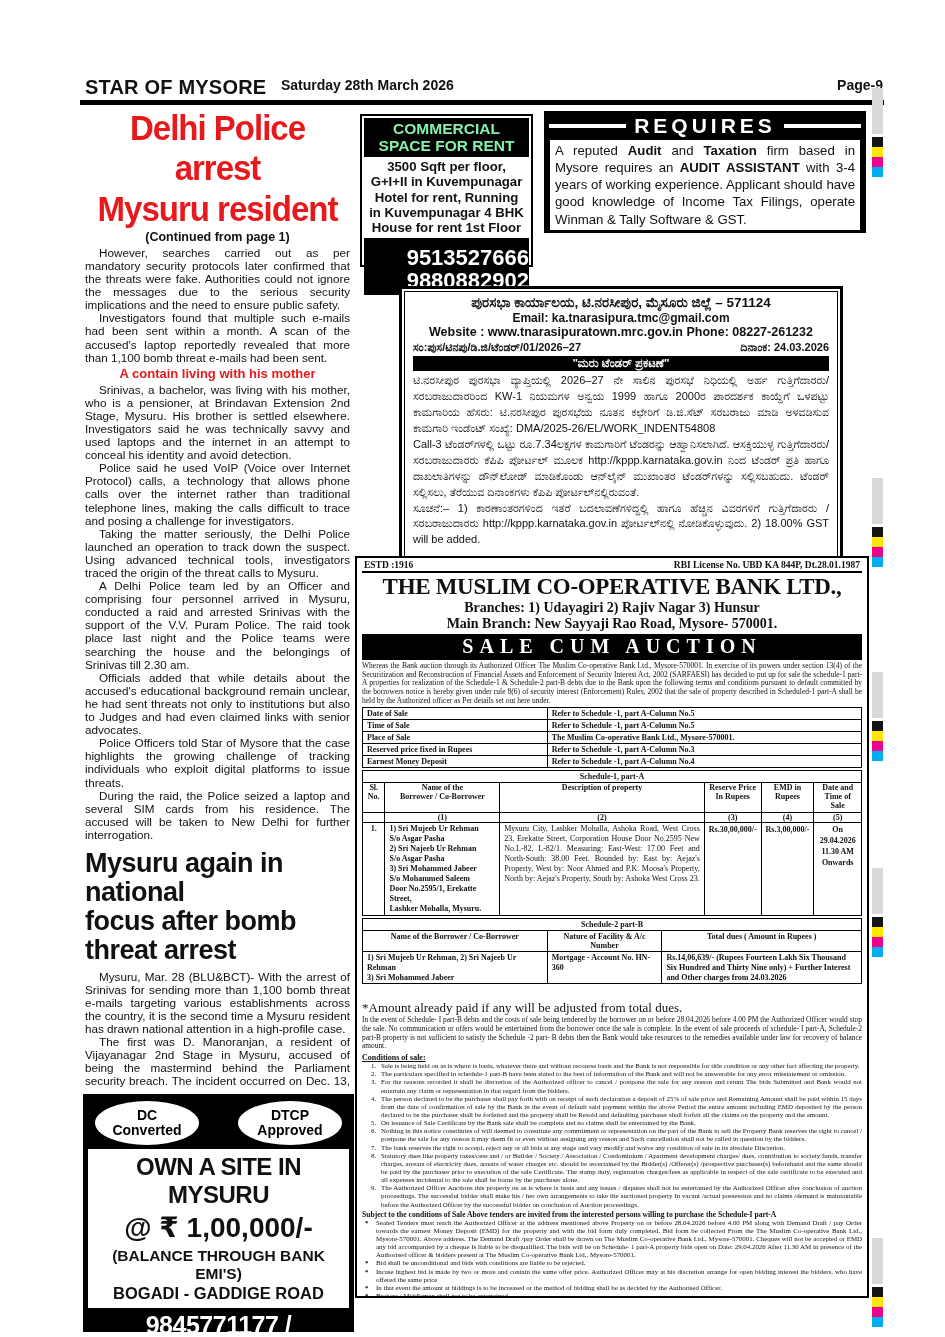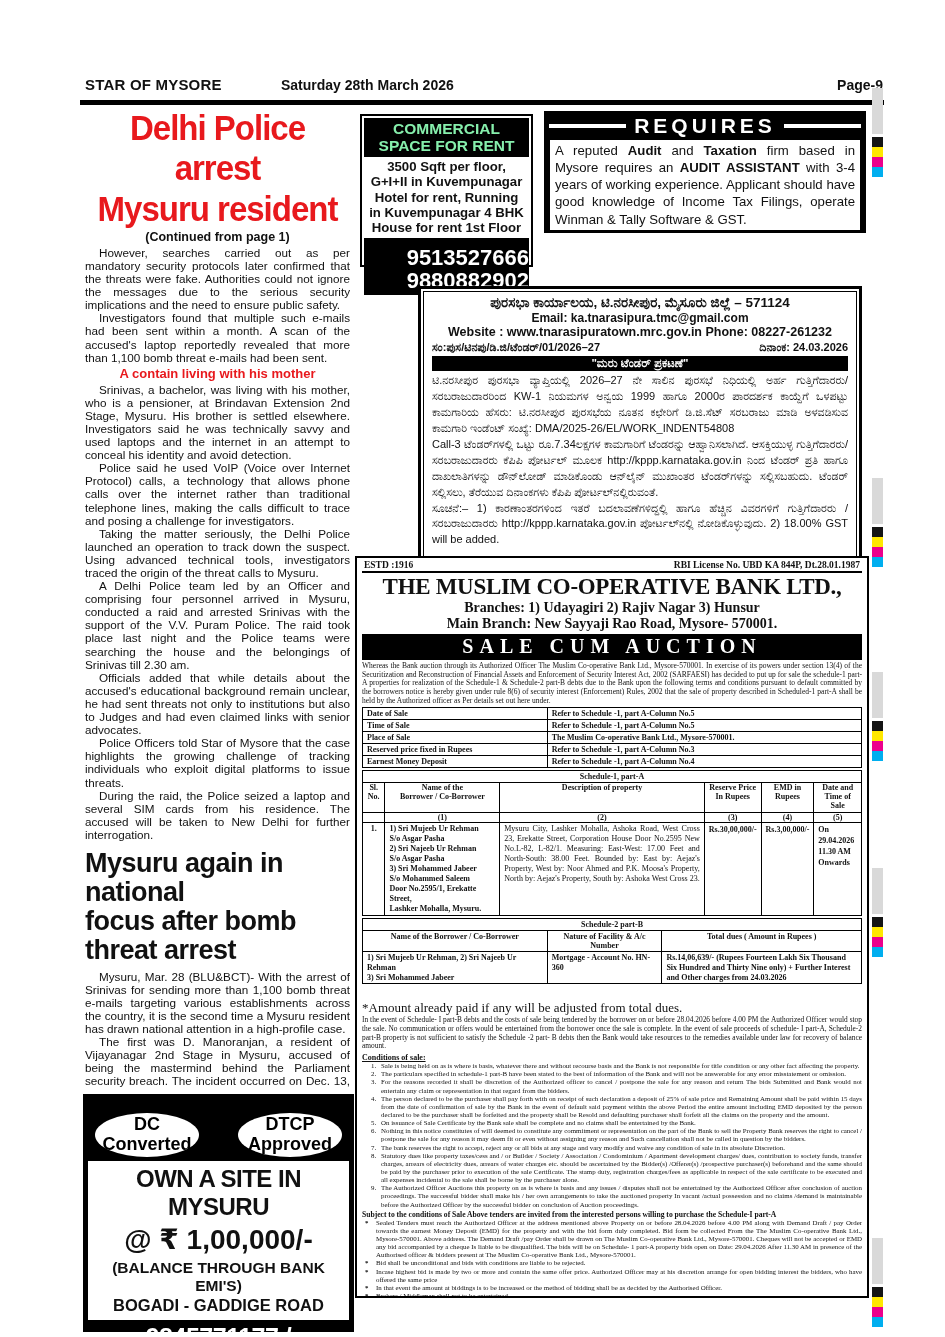--- a/index.html
+++ b/index.html
@@ -2,41 +2,41 @@
 <html><head>
 <meta charset="utf-8">
 <style>
   * { margin:0; padding:0; box-sizing:border-box; }
   html,body { background:#e9e9e9; }
   .page {
     position:relative; width:945px; height:1337px; margin:0 auto;
     background:#ffffff; overflow:hidden;
     font-family:"Liberation Sans","DejaVu Sans",sans-serif; color:#111;
   }
-  .pre { white-space:pre-line;margin-top:12px; }
+  .pre { white-space:pre-line; }
 
   
   .masthead { position:absolute; left:85px; top:76px; width:798px; height:20px; }
-  .masthead .paper  { position:absolute; left:0; top:0; font-size:15px; font-weight:bold; letter-spacing:.2px; }
+  .masthead .paper  { position:absolute; left:0; top:0; font-size:20px; font-weight:bold; letter-spacing:.2px; }
   .masthead .mdate  { position:absolute; left:196px; top:1px; font-size:14px; font-weight:bold; }
   .masthead .mpage  { position:absolute; right:0; top:1px; font-size:14px; font-weight:bold; }
   .masthead-rule { position:absolute; left:80px; top:100px; width:804px; height:5px; background:#000; }
 
   
   .col-left { position:absolute; left:85px; top:108px; width:265px; height:982px; overflow:hidden; }
   .headline-red { color:#e8191d; font-weight:800; font-size:33px; line-height:1.13; text-align:center; letter-spacing:-1px; transform:scaleY(1.08); transform-origin:top; }
   .continued { text-align:center; font-weight:bold; font-size:12.5px; margin:10px 0 2px; }
   .body-par { font-size:11.7px; line-height:1.12; text-align:justify; text-indent:14px; }
   .subhead-red { color:#e8191d; font-weight:bold; font-size:13px; text-align:center; margin:2px 0; }
   .headline-black { font-weight:800; font-size:27px; line-height:1.08; letter-spacing:-.5px; margin:8px 0 4px; }
 
   
   .ad-site { position:absolute; left:83px; top:1094px; width:271px; height:238px; background:#000; border:2px solid #000; }
   .ad-site .badges { display:flex; justify-content:space-between; padding:5px 10px 4px; }
-  .badge { background:#fff; color:#000; border-radius:50%; width:104px; height:44px; display:flex; align-items:center; justify-content:center; text-align:center; font-weight:bold; font-size:18px; line-height:1.1; }
+  .badge { background:#fff; color:#000; border-radius:50%; width:104px; height:44px; display:flex; align-items:center; justify-content:center; text-align:center; font-weight:bold; font-size:14px; line-height:1.1; }
   .ad-site .mid { background:#fff; margin:0 3px; padding:4px 2px 5px; text-align:center; }
   .ad-site .t1 { font-weight:800; font-size:24px; letter-spacing:-.5px; }
   .ad-site .t2 { font-weight:800; font-size:28px; margin-top:2px; }
   .ad-site .t3 { font-weight:800; font-size:15.5px; margin-top:3px; }
   .ad-site .t4 { font-weight:800; font-size:16.5px; margin-top:1px; }
   .ad-site .phones { color:#fff; text-align:center; font-weight:800; font-size:25px; margin-top:3px; letter-spacing:-.5px; }
 
   
   .ad-rent { position:absolute; left:360px; top:114px; width:173px; height:153px; border:2px solid #000; background:#fff; padding:2px; }
   .ad-rent .ttl { background:#000; color:#86efac; text-align:center; font-weight:800; font-size:15.5px; line-height:1.12; padding:2px 0; }
@@ -48,21 +48,21 @@
   .req-head { display:flex; align-items:center; height:26px; }
   .req-head .dash { flex:1; height:4px; background:#fff; }
   .req-head .word { color:#fff; font-weight:800; font-size:21px; letter-spacing:4px; margin:0 8px; }
   .req-body { background:#fff; border:1px solid #000; padding:2px 5px; font-size:13.2px; line-height:1.3; text-align:justify; }
   .req-foot { color:#fff; text-align:center; padding-top:2px; }
   .req-foot .f1 { font-style:italic; font-size:12.8px; }
   .req-foot .f2 { font-weight:bold; font-size:15px; }
   .req-foot .f3 { font-weight:bold; font-size:15px; }
 
   
-  .tender { position:absolute; left:418px; top:286px; width:444px; height:276px; border:3px solid #000; background:#fff; padding:2px; }
+  .tender { position:absolute; left:399px; top:286px; width:444px; height:276px; border:3px solid #000; background:#fff; padding:2px; }
   .tender-in { border:1px solid #000; height:100%; padding:3px 8px 2px; overflow:hidden; }
   .tn-office { text-align:center; font-weight:bold; font-size:13.5px; }
   .tn-email { text-align:center; font-weight:bold; font-size:12px; }
   .tn-web { text-align:center; font-weight:bold; font-size:12.5px; }
   .tn-refrow { display:flex; justify-content:space-between; font-weight:bold; font-size:11px; margin-top:2px; }
   .tn-bar { background:#000; color:#fff; text-align:center; font-weight:bold; font-size:11.5px; padding:1px 0; margin:2px 0; }
   .tn-par { font-size:11px; line-height:1.45; text-align:justify; }
   .tn-signs { display:flex; justify-content:space-around; margin-top:4px; font-weight:bold; font-size:11px; text-align:center; line-height:1.5; }
 
   
@@ -76,21 +76,21 @@
   table.bk { width:100%; border-collapse:collapse; margin-top:2px; }
   table.bk td, table.bk th { border:1px solid #000; font-size:8px; padding:1px 4px; vertical-align:top; }
   .bk-info td:first-child { width:37%; font-weight:bold; }
   .bk-info td:last-child { font-weight:bold; }
   .bk-schedrow { text-align:center !important; font-weight:bold; }
   table.bkA th { text-align:center; font-weight:bold; line-height:1.1; }
   table.bkA .num { text-align:center; font-weight:bold; padding:0; }
   .bkA-name { font-weight:bold; width:23%; line-height:1.25; }
   .bkA-desc { width:41%; text-align:justify; line-height:1.25; }
   .bkA-sl { width:4.5%; text-align:center; font-weight:bold; }
-  .bkA-rs, .bkA-emd, .bkA-dt { font-weight:bold; line-height:1.4; }
+  .bkA-rs, .bkA-emd, .bkA-dt { text-align:center; font-weight:bold; line-height:1.4; }
   table.bkB td { font-weight:bold; line-height:1.2; }
   .bk-note { font-weight:normal; font-size:13px; margin-top:16px; }
   .bk-notepar { font-size:7.4px; line-height:1.18; text-align:justify; }
   .bk-condtitle { font-weight:bold; font-size:8px; text-decoration:underline; margin-top:2px; }
   ol.bk-conds { margin-left:16px; font-size:6.9px; line-height:1.18; text-align:justify; }
   ol.bk-conds li { padding-left:3px; }
   .bk-subject { font-weight:bold; font-size:7.6px; margin-top:1px; }
   ul.bk-terms { list-style:none; font-size:6.9px; line-height:1.18; text-align:justify; }
   ul.bk-terms li { position:relative; padding-left:14px; }
   ul.bk-terms li::before { content:"*"; position:absolute; left:3px; font-weight:bold; }

